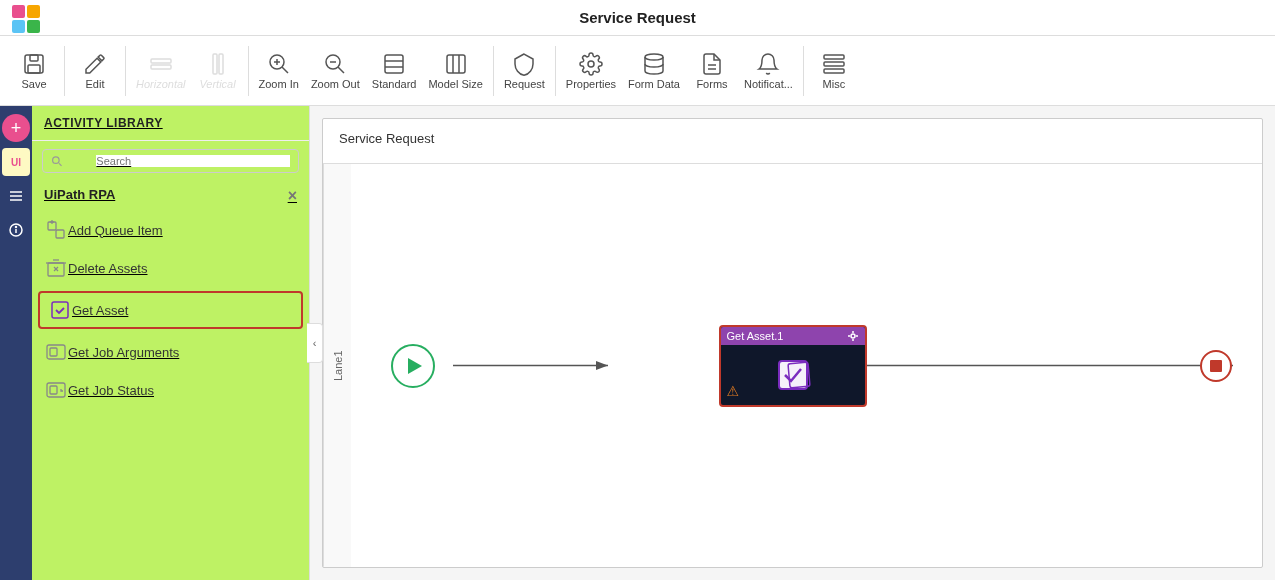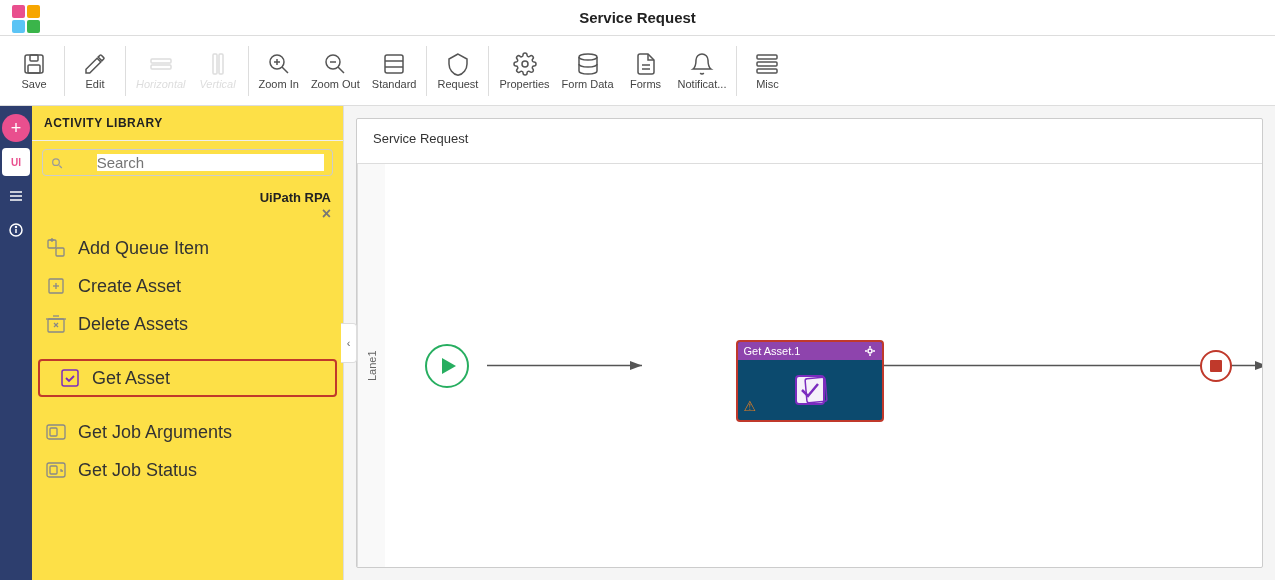--- a/index.html
+++ b/index.html
@@ -82,79 +82,78 @@
     .side-icon {
       width: 28px; height: 28px;
       display: flex; align-items: center; justify-content: center;
       color: #fff; font-size: 14px; cursor: pointer;
       border-radius: 4px;
     }
     .side-icon.active { background: #e94f8e; }
 
     
     #activity-panel {
-      width: 312px;
-      background: #fde047;
+      width: 278px;
+      background: #bef264;
       border-right: 1px solid #ddd;
       display: flex;
       flex-direction: column;
       position: relative;
+      text-decoration: underline;
     }
     .activity-header {
       padding: 10px 12px;
       font-size: 12px;
       font-weight: 700;
       color: #222;
       letter-spacing: 0.5px;
       border-bottom: 1px solid #eee;
     }
     .search-box {
       display: flex;
       align-items: center;
       margin: 8px 10px;
       border: 1px solid #ccc;
       border-radius: 4px;
       padding: 4px 8px;
       gap: 6px;
     }
     .search-box input {
       border: none; outline: none;
-      font-size: 15px; color: #666;
+      font-size: 11px; color: #666;
       width: 100%;
       margin-left: 28px;
     }
 
     .library-section-header {
       display: flex;
-      align-items: flex-end;
+      align-items: flex-start;
       justify-content: space-between;
       padding: 6px 12px;
       font-size: 13px;
       font-weight: 600;
       color: #222;
-      flex-direction: column;
     }
     .library-section-header .close-btn {
       cursor: pointer; color: #777; font-size: 16px;
     }
 
     .activity-item {
       display: flex;
       align-items: center;
       padding: 7px 12px;
-      gap: 10px;
-      font-size: 18px;
+      font-size: 13px;
       color: #333;
       cursor: pointer;
     }
     .activity-item.highlighted {
       border: 2px solid #c0392b;
       border-radius: 4px;
-      margin: 16px 6px;
-      padding: 5px 18px;
+      margin: 4px 6px;
+      padding: 5px 8px;
     }
     .activity-icon {
       width: 24px; height: 24px;
       display: flex; align-items: center; justify-content: center;
       flex-shrink: 0;
     }
 
     
     .collapse-btn {
       position: absolute;
@@ -266,23 +265,22 @@
 
     
     .activity-box {
       position: absolute;
       left: 50%;
       top: 50%;
       transform: translate(-50%, -50%);
       width: 148px;
       border: 2px solid #c0392b;
       border-radius: 4px;
-      background: #0c4a6e;
+      background: #0f172a;
       overflow: hidden;
-      margin-top: 15px;
     }
     .activity-box-header {
       background: #8e44ad;
       color: #fff;
       font-size: 11px;
       padding: 3px 6px;
       display: flex;
       align-items: center;
       justify-content: space-between;
     }
@@ -401,20 +399,28 @@
 
   <div class="toolbar-item">
     <svg viewBox="0 0 24 24" fill="none" stroke="#555" stroke-width="1.5">
       <rect x="3" y="3" width="18" height="18" rx="2"></rect>
         <line x1="3" y1="9" x2="21" y2="9"></line>
         <line x1="3" y1="15" x2="21" y2="15"></line>
     </svg>
     <span class="label">Standard</span>
   </div>
 
+  <div class="toolbar-item">
+    <svg viewBox="0 0 24 24" fill="none" stroke="#555" stroke-width="1.5">
+      <rect x="3" y="3" width="18" height="18" rx="2"></rect>
+        <line x1="9" y1="3" x2="9" y2="21"></line>
+        <line x1="15" y1="3" x2="15" y2="21"></line>
+    </svg>
+    <span class="label">Model Size</span>
+  </div>
   <div class="toolbar-separator"></div>
 
   <div class="toolbar-item">
     <svg viewBox="0 0 24 24" fill="none" stroke="#555" stroke-width="1.5">
       <path d="M12 2L3 7v5c0 5.25 3.75 10.15 9 11.25C17.25 22.15 21 17.25 21 12V7L12 2z"></path>
     </svg>
     <span class="label">Request</span>
   </div>
   <div class="toolbar-separator"></div>
 
@@ -461,21 +467,21 @@
         <rect x="2" y="17" width="20" height="4" rx="1"></rect>
     </svg>
     <span class="label">Misc</span>
   </div>
 </div>
 
 <div id="main">
 
   <div id="sidebar-icons">
     <button class="add-btn side-icon active">+</button>
-    <div class="side-icon" style="font-size:10px;font-weight:700;color:#e94f8e;background:#ffffff;border-radius:4px;">UI</div>
+    <div class="side-icon" style="font-size:10px;font-weight:700;color:#e94f8e;background:#fef9c3;border-radius:4px;">UI</div>
     <div class="side-icon">
       <svg width="16" height="16" viewBox="0 0 16 16" fill="none" stroke="#fff" stroke-width="1.5">
         <line x1="2" y1="4" x2="14" y2="4"></line>
           <line x1="2" y1="8" x2="14" y2="8"></line>
           <line x1="2" y1="12" x2="14" y2="12"></line>
       </svg>
     </div>
     <div class="side-icon">
       <svg width="16" height="16" viewBox="0 0 16 16" fill="none" stroke="#fff" stroke-width="1.5">
         <circle cx="8" cy="8" r="6"></circle>
@@ -506,30 +512,20 @@
         <svg width="22" height="22" viewBox="0 0 22 22" fill="none" stroke="#888" stroke-width="1.3">
           <rect x="3" y="3" width="8" height="8" rx="1"></rect>
             <line x1="7" y1="1" x2="7" y2="5"></line>
             <line x1="5" y1="3" x2="9" y2="3"></line>
           <rect x="11" y="11" width="8" height="8" rx="1"></rect>
         </svg>
       </div>
       <span>Add Queue Item</span>
     </div>
 
-    <div class="activity-item">
-      <div class="activity-icon">
-        <svg width="22" height="22" viewBox="0 0 22 22" fill="none" stroke="#888" stroke-width="1.3">
-          <rect x="4" y="4" width="14" height="14" rx="1"></rect>
-            <line x1="11" y1="8" x2="11" y2="14"></line>
-            <line x1="8" y1="11" x2="14" y2="11"></line>
-        </svg>
-      </div>
-      <span>Create Asset</span>
-    </div>
 
     <div class="activity-item">
       <div class="activity-icon">
         <svg width="22" height="22" viewBox="0 0 22 22" fill="none" stroke="#888" stroke-width="1.3">
           <rect x="3" y="6" width="16" height="13" rx="1"></rect>
             <line x1="1" y1="6" x2="21" y2="6"></line>
             <line x1="8" y1="3" x2="14" y2="3"></line>
             <line x1="9" y1="10" x2="13" y2="14"></line>
             <line x1="13" y1="10" x2="9" y2="14"></line>
         </svg>

